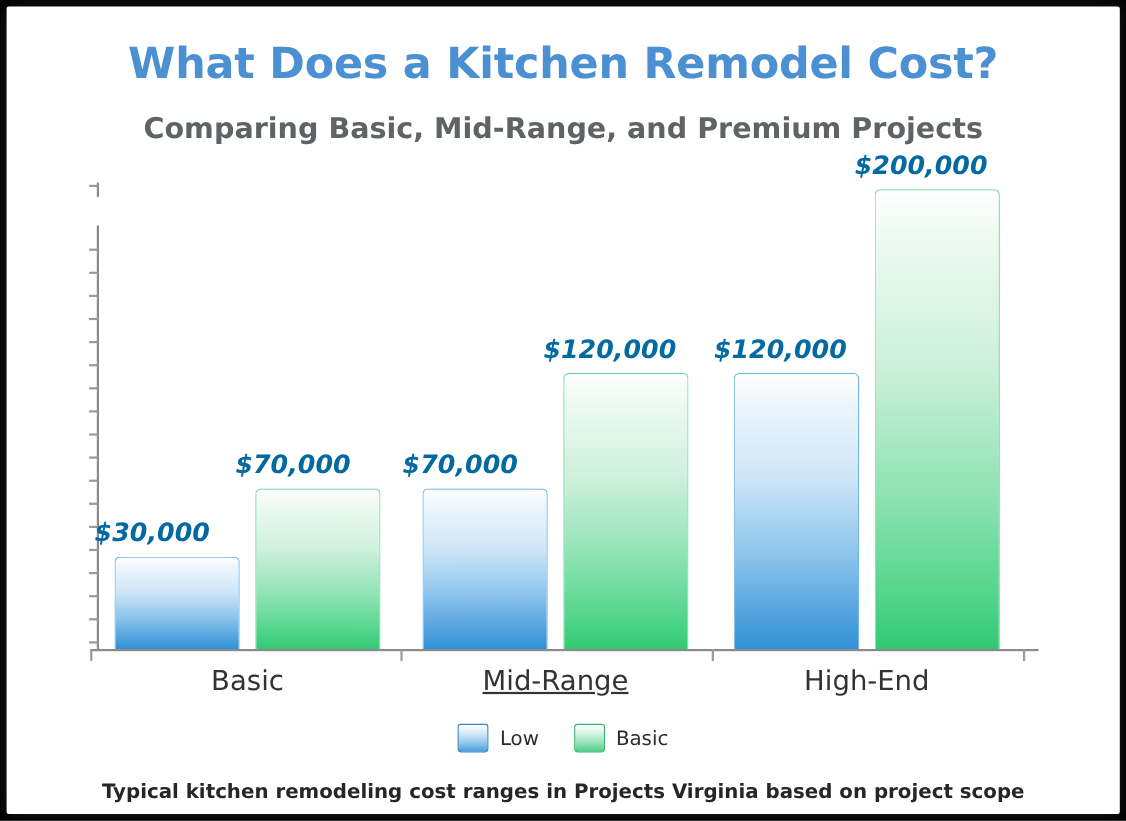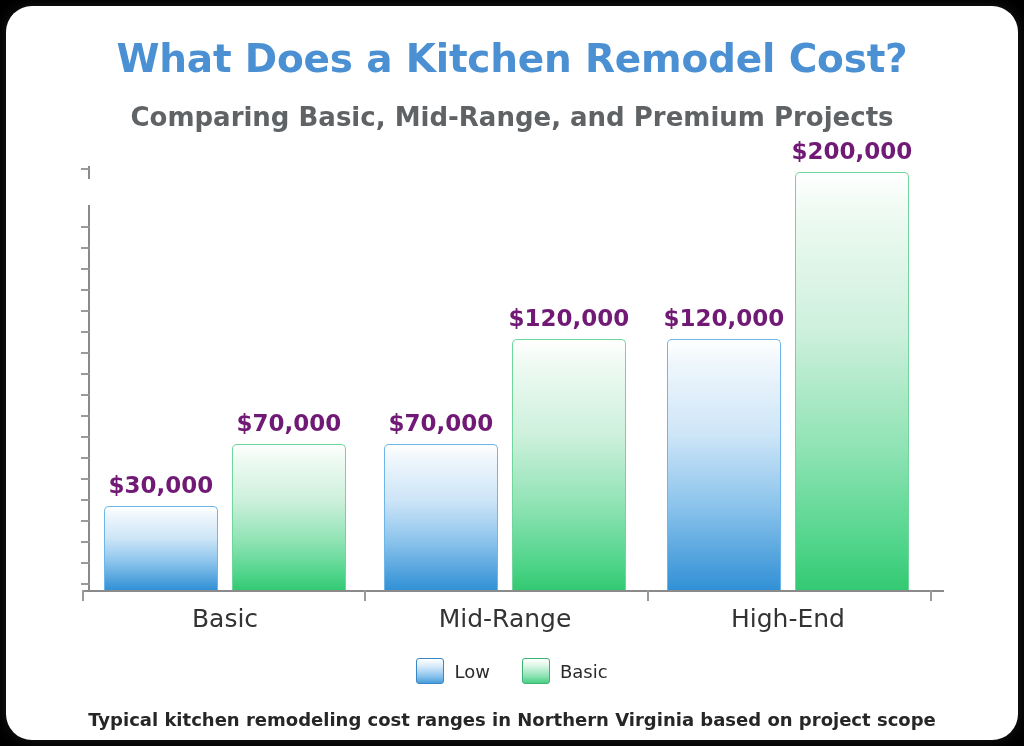--- a/index.html
+++ b/index.html
@@ -15,21 +15,21 @@
   }
 
   
   #card {
     position: absolute;
     left: 6px;
     top: 6px;
     width: 1012px;
     height: 734px;
     background: #ffffff;
-    border-radius: 26px;
+    border-radius: 2px;
     box-shadow: 0 0 14px rgba(255,255,255,0.10);
     overflow: hidden;
   }
 
   
   #title {
     position: absolute;
     left: 0;
     top: 30px;
     width: 1012px;
@@ -120,25 +120,26 @@
     background: linear-gradient(to bottom, #ffffff 0%, #eef6fc 10%, #cde5f7 38%, #8cc4ec 66%, #4c9fdc 90%, #3191d6 100%);
   }
   .bar.high {
     border: 1px solid #6fd79b;
     border-bottom: none;
     background: linear-gradient(to bottom, #ffffff 0%, #eefaf2 10%, #cdf0dc 38%, #8fe3b4 66%, #4ed489 90%, #33c972 100%);
   }
 
   .bar-label {
     position: absolute;
-    text-align: center;
+    text-align: left;
     font-size: 23px;
     font-weight: bold;
-    color: #701a75;
-    white-space: nowrap;
+    color: #0369a1;
+    white-space: nowrap;
+    font-style: italic;
   }
 
   .cat-label {
     position: absolute;
     text-align: center;
     font-size: 25px;
     color: #333333;
     white-space: nowrap;
   }
 
@@ -239,31 +240,31 @@
         <div class="bar-label" style="left: 360px; top: 403.7px; width: 150px;">$70,000</div>
         <div class="bar high" style="left: 506px; top: 333.2px; width: 114px; height: 250.8px;"></div>
         <div class="bar-label" style="left: 488px; top: 299.2px; width: 150px;">$120,000</div>
         <div class="bar low" style="left: 661px; top: 333.2px; width: 114px; height: 250.8px;"></div>
         <div class="bar-label" style="left: 643px; top: 299.2px; width: 150px;">$120,000</div>
         <div class="bar high" style="left: 789px; top: 166px; width: 114px; height: 418px;"></div>
         <div class="bar-label" style="left: 771px; top: 132px; width: 150px;">$200,000</div>
       </div>
     <div id="catlabels">
         <div class="cat-label" style="left: 98px; top: 598px; width: 242px;">Basic</div>
-        <div class="cat-label" style="left: 378px; top: 598px; width: 242px;">Mid-Range</div>
+        <div class="cat-label" style="left: 378px; top: 598px; width: 242px; text-decoration: underline;">Mid-Range</div>
         <div class="cat-label" style="left: 661px; top: 598px; width: 242px;">High-End</div>
       </div>
   </div>
 
   <div id="legend">
     <div class="legend-item">
       <span class="legend-swatch low"></span>
       <span class="legend-text">Low</span>
     </div>
     <div class="legend-item">
       <span class="legend-swatch high"></span>
       <span class="legend-text">Basic</span>
     </div>
   </div>
 
-  <div id="footer">Typical kitchen remodeling cost ranges in Northern Virginia based on project scope</div>
+  <div id="footer">Typical kitchen remodeling cost ranges in Projects Virginia based on project scope</div>
 
 </div>
 
 </body></html>

